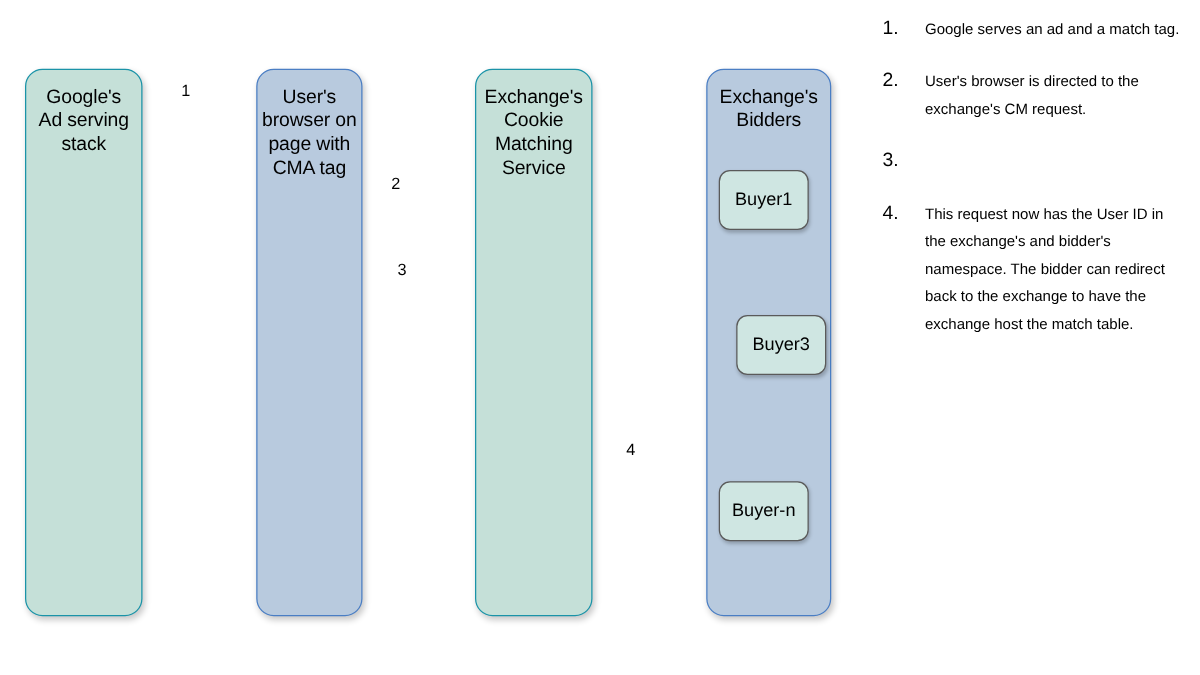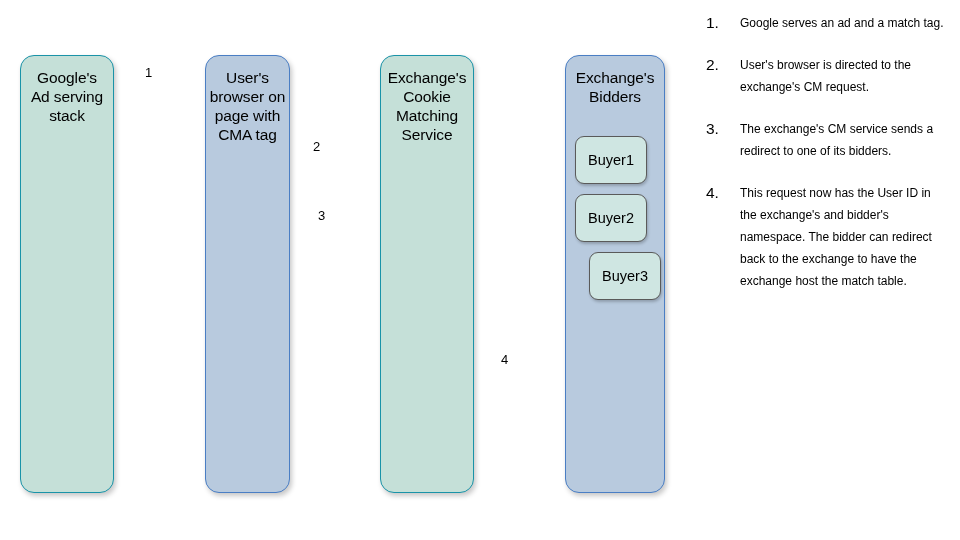--- a/index.html
+++ b/index.html
@@ -129,25 +129,25 @@
   </div>
 
   <div class="lane blue" style="left:565px; top:55px; width:100px; height:438px;">
     <span class="lane-label">Exchange's
 Bidders</span>
   </div>
 
   <div class="buyer" style="left:575px; top:136px; width:72px; height:48px;">
     <span>Buyer1</span>
   </div>
-  <div class="buyer" style="left:575px; top:194px; width:72px; height:48px;">
-    <span>Buyer2</span>
-  </div>
   <div class="buyer" style="left:589px; top:252px; width:72px; height:48px;">
     <span>Buyer3</span>
+  </div>
+  <div class="buyer" style="left:575px; top:385px; width:72px; height:48px;">
+    <span>Buyer-n</span>
   </div>
 
   <svg class="arrow-svg" viewBox="0 0 960 540">
     <defs>
       <marker id="ah-r" markerWidth="10" markerHeight="8" refX="9.5" refY="4" orient="auto" markerUnits="userSpaceOnUse">
         <path d="M0,0 L10,4 L0,8 L2.4,4 Z" fill="#168a9e"></path>
       </marker>
       <marker id="ah-l" markerWidth="10" markerHeight="8" refX="9.5" refY="4" orient="auto" markerUnits="userSpaceOnUse">
         <path d="M0,0 L10,4 L0,8 L2.4,4 Z" fill="#168a9e"></path>
       </marker>
@@ -185,21 +185,20 @@
       <div class="step-text">Google serves an ad and a match tag.</div>
     </div>
 
     <div class="step">
       <div class="step-num">2.</div>
       <div class="step-text">User's browser is directed to the exchange's CM request.</div>
     </div>
 
     <div class="step">
       <div class="step-num">3.</div>
-      <div class="step-text">The exchange's CM service sends a redirect to one of its bidders.</div>
     </div>
 
     <div class="step">
       <div class="step-num">4.</div>
       <div class="step-text">This request now has the User ID in the exchange's and bidder's namespace. The bidder can redirect back to the exchange to have the exchange host the match table.</div>
     </div>
 
   </div>
 
 </div>

